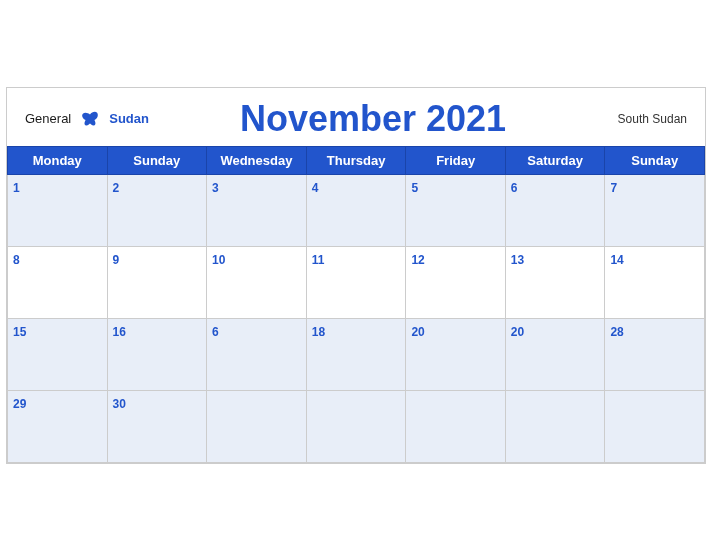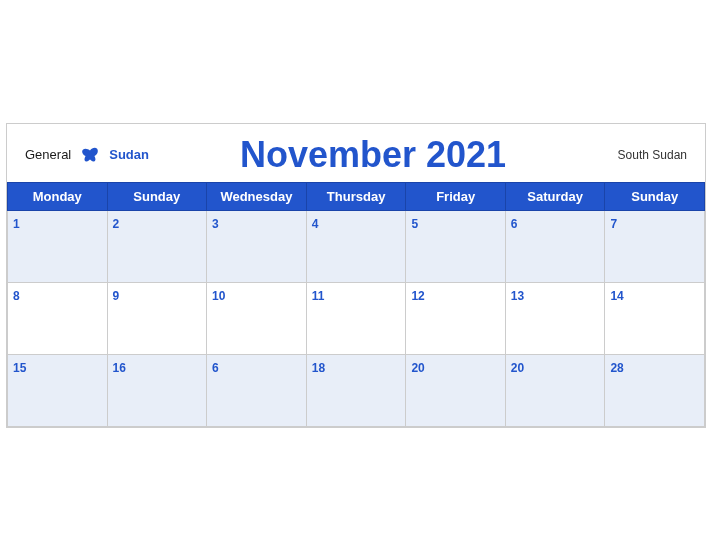--- a/index.html
+++ b/index.html
@@ -144,15 +144,24 @@
         </tr>
         <tr class="row-shaded">
           <td><span class="day-number">15</span></td>
           <td><span class="day-number">16</span></td>
           <td><span class="day-number">6</span></td>
           <td><span class="day-number">18</span></td>
           <td><span class="day-number">20</span></td>
           <td><span class="day-number">20</span></td>
           <td><span class="day-number">28</span></td>
         </tr>
+        <tr class="row-shaded">
+          <td><span class="day-number">29</span></td>
+          <td><span class="day-number">30</span></td>
+          <td></td>
+          <td></td>
+          <td></td>
+          <td></td>
+          <td></td>
+        </tr>
       </tbody>
   </table>
 </div>
 
 </body></html>

